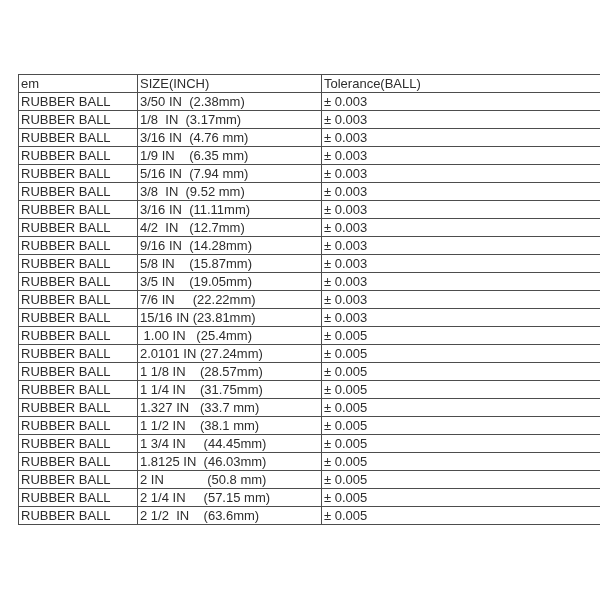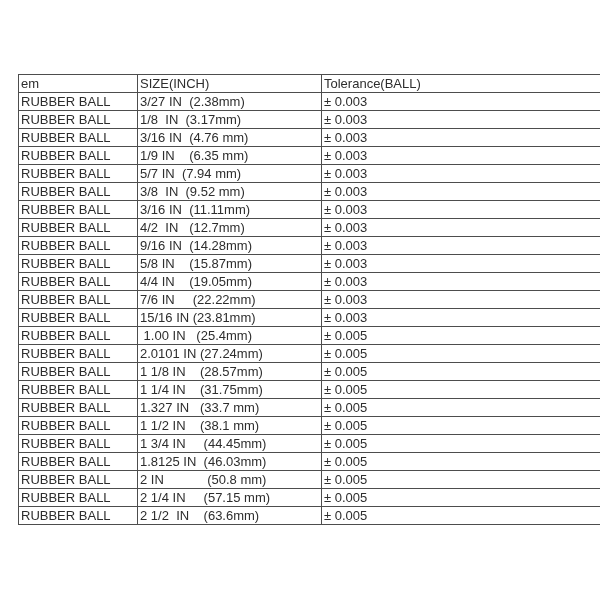--- a/index.html
+++ b/index.html
@@ -52,41 +52,41 @@
   <thead>
     <tr>
       <th>em</th>
       <th>SIZE(INCH)</th>
       <th>Tolerance(BALL)</th>
     </tr>
   </thead>
   <tbody>
       <tr>
         <td>RUBBER BALL</td>
-        <td>3/27 IN  (2.38mm)</td>
+        <td>3/50 IN  (2.38mm)</td>
         <td>± 0.003</td>
       </tr>
       <tr>
         <td>RUBBER BALL</td>
         <td>1/8  IN  (3.17mm)</td>
         <td>± 0.003</td>
       </tr>
       <tr>
         <td>RUBBER BALL</td>
         <td>3/16 IN  (4.76 mm)</td>
         <td>± 0.003</td>
       </tr>
       <tr>
         <td>RUBBER BALL</td>
         <td>1/9 IN    (6.35 mm)</td>
         <td>± 0.003</td>
       </tr>
       <tr>
         <td>RUBBER BALL</td>
-        <td>5/7 IN  (7.94 mm)</td>
+        <td>5/16 IN  (7.94 mm)</td>
         <td>± 0.003</td>
       </tr>
       <tr>
         <td>RUBBER BALL</td>
         <td>3/8  IN  (9.52 mm)</td>
         <td>± 0.003</td>
       </tr>
       <tr>
         <td>RUBBER BALL</td>
         <td>3/16 IN  (11.11mm)</td>
@@ -102,21 +102,21 @@
         <td>9/16 IN  (14.28mm)</td>
         <td>± 0.003</td>
       </tr>
       <tr>
         <td>RUBBER BALL</td>
         <td>5/8 IN    (15.87mm)</td>
         <td>± 0.003</td>
       </tr>
       <tr>
         <td>RUBBER BALL</td>
-        <td>4/4 IN    (19.05mm)</td>
+        <td>3/5 IN    (19.05mm)</td>
         <td>± 0.003</td>
       </tr>
       <tr>
         <td>RUBBER BALL</td>
         <td>7/6 IN     (22.22mm)</td>
         <td>± 0.003</td>
       </tr>
       <tr>
         <td>RUBBER BALL</td>
         <td>15/16 IN (23.81mm)</td>

